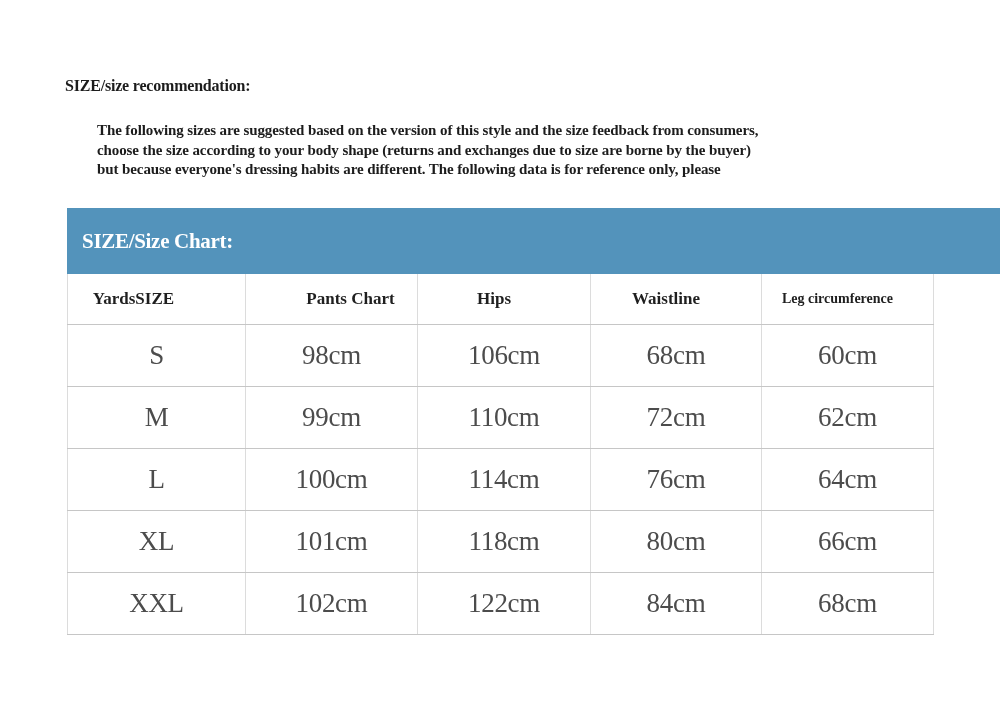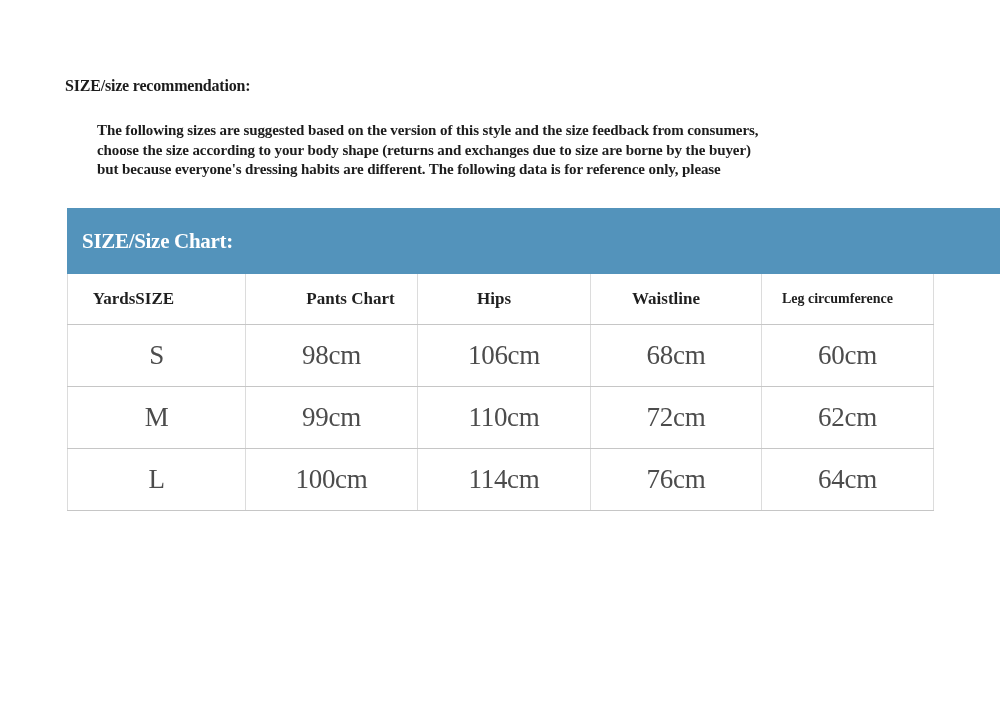--- a/index.html
+++ b/index.html
@@ -133,16 +133,30 @@
         <td>72cm</td>
         <td>62cm</td>
       </tr>
       <tr>
         <td>L</td>
         <td>100cm</td>
         <td>114cm</td>
         <td>76cm</td>
         <td>64cm</td>
       </tr>
+      <tr>
+        <td>XL</td>
+        <td>101cm</td>
+        <td>118cm</td>
+        <td>80cm</td>
+        <td>66cm</td>
+      </tr>
+      <tr>
+        <td>XXL</td>
+        <td>102cm</td>
+        <td>122cm</td>
+        <td>84cm</td>
+        <td>68cm</td>
+      </tr>
     </tbody>
   </table>
 
 </div>
 
 </body></html>

